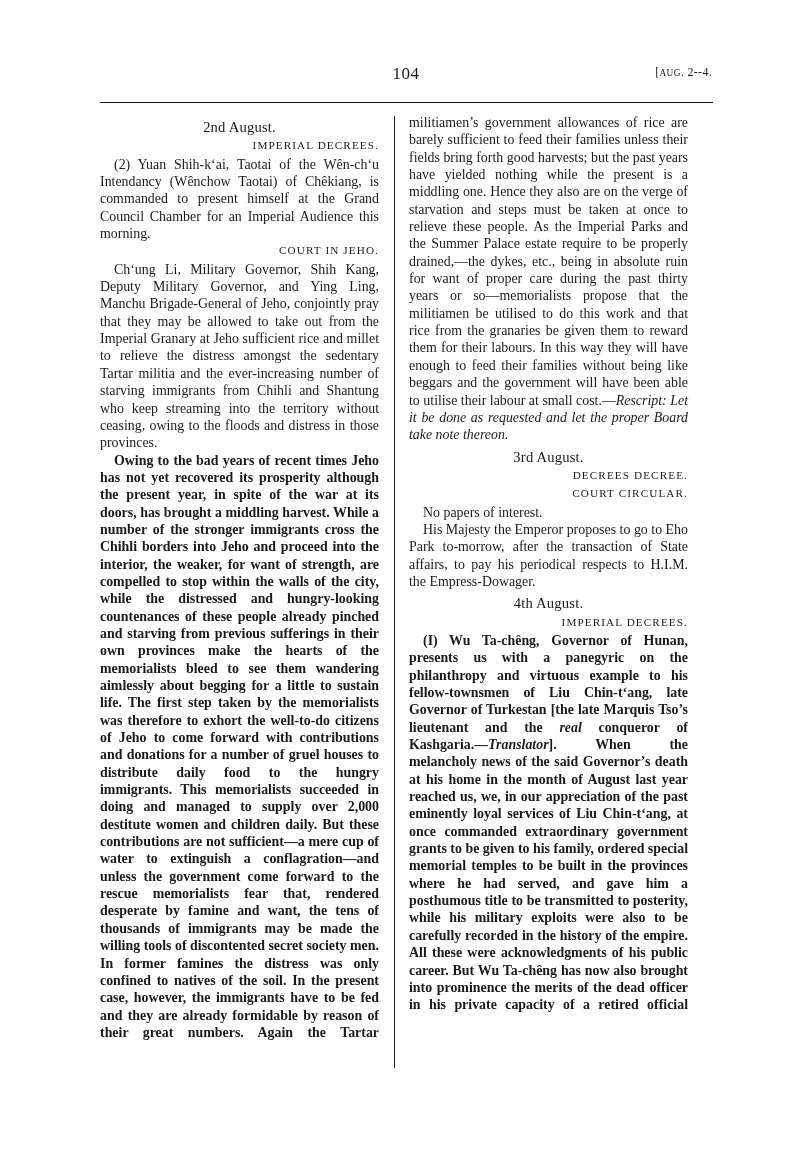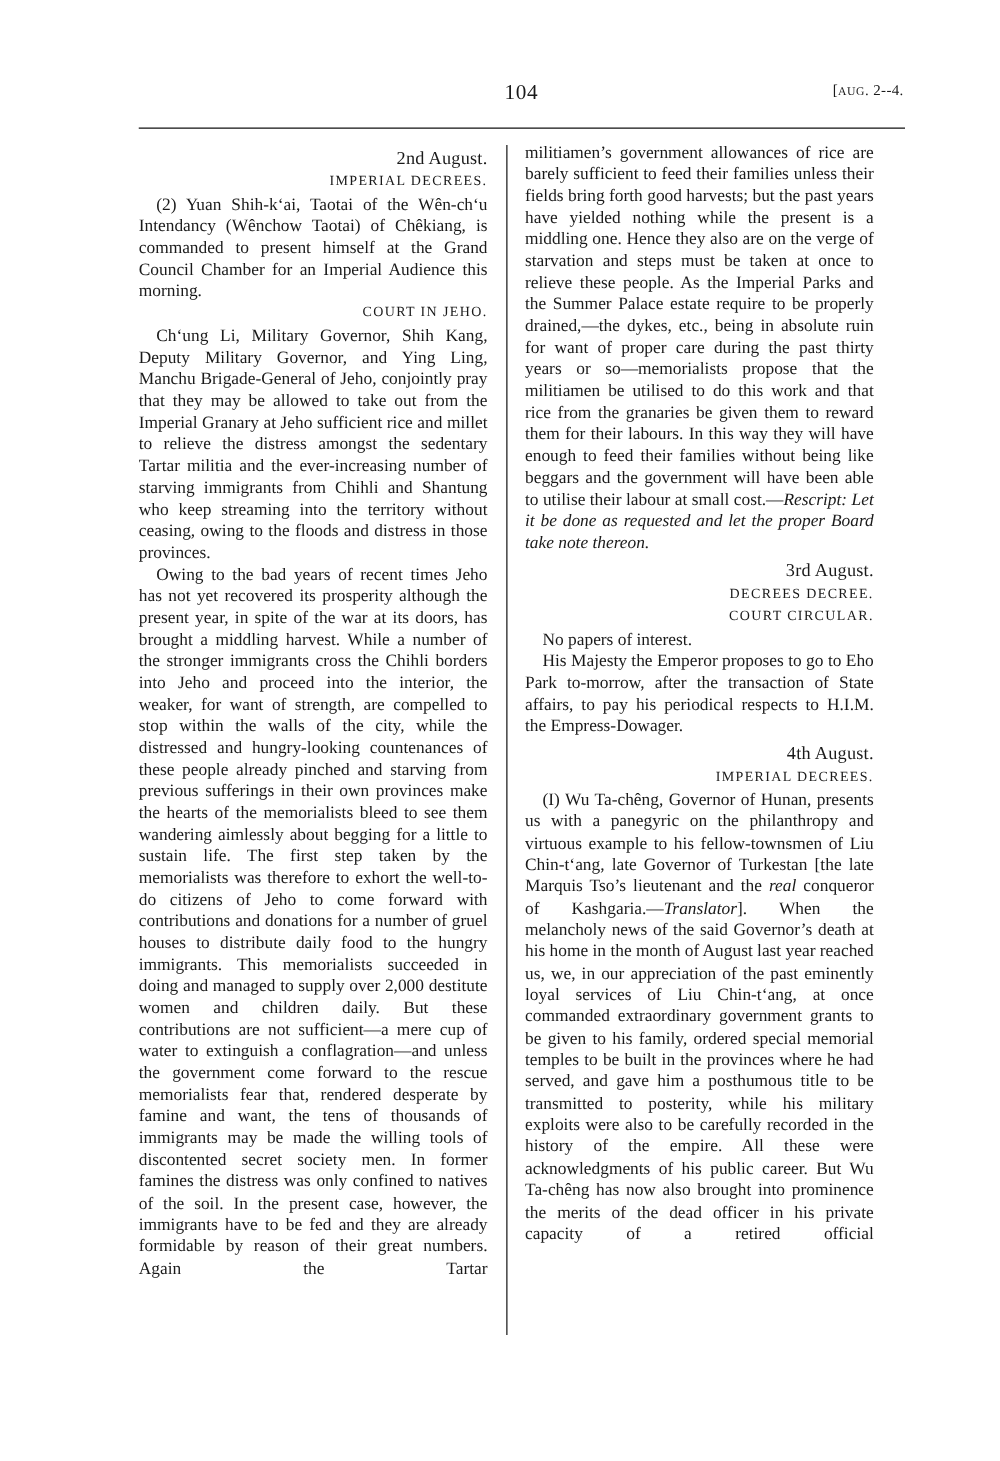--- a/index.html
+++ b/index.html
@@ -11,21 +11,21 @@
     width: 800px;
     height: 1169px;
     font-family: "Liberation Serif", "DejaVu Serif", serif;
     color: #1a1a1a;
     position: relative;
     overflow: hidden;
   }
 
   .page {
     position: absolute;
-    left: 11px; top: 0;
+    left: 0; top: 0;
     width: 645px;
     height: 1169px;
     padding-left: 22px;
   }
 
   
   .runhead {
     position: absolute;
     left: 100px;
     top: 64px;
@@ -88,21 +88,21 @@
     position: absolute;
     left: 294px;
     top: 2px;
     width: 0;
     height: 952px;
     border-left: 1.3px solid #1d1d1d;
   }
 
   
   .date-head {
-    text-align: right;
+    text-align: center;
     font-size: 14.6px;
     line-height: 17.35px;
     margin: 5px 0 1px 0;
     letter-spacing: 0.2px;
   }
   .sub-head {
     text-align: right;
     font-size: 11.2px;
     line-height: 17.35px;
     letter-spacing: 1.1px;
@@ -113,20 +113,21 @@
     margin: 0;
     text-indent: 14px;
     text-align: justify;
   }
   p.para.noindent { text-indent: 0; }
   i, .ital { font-style: italic; }
 
   
   p.para.fulljust {
     text-align-last: justify;
+    font-weight: bold;
   }
 </style>
 </head>
 <body>
 
 <div class="page">
 
   <div class="runhead">
     <div class="folio">104</div>
     <div class="runhead-right">

